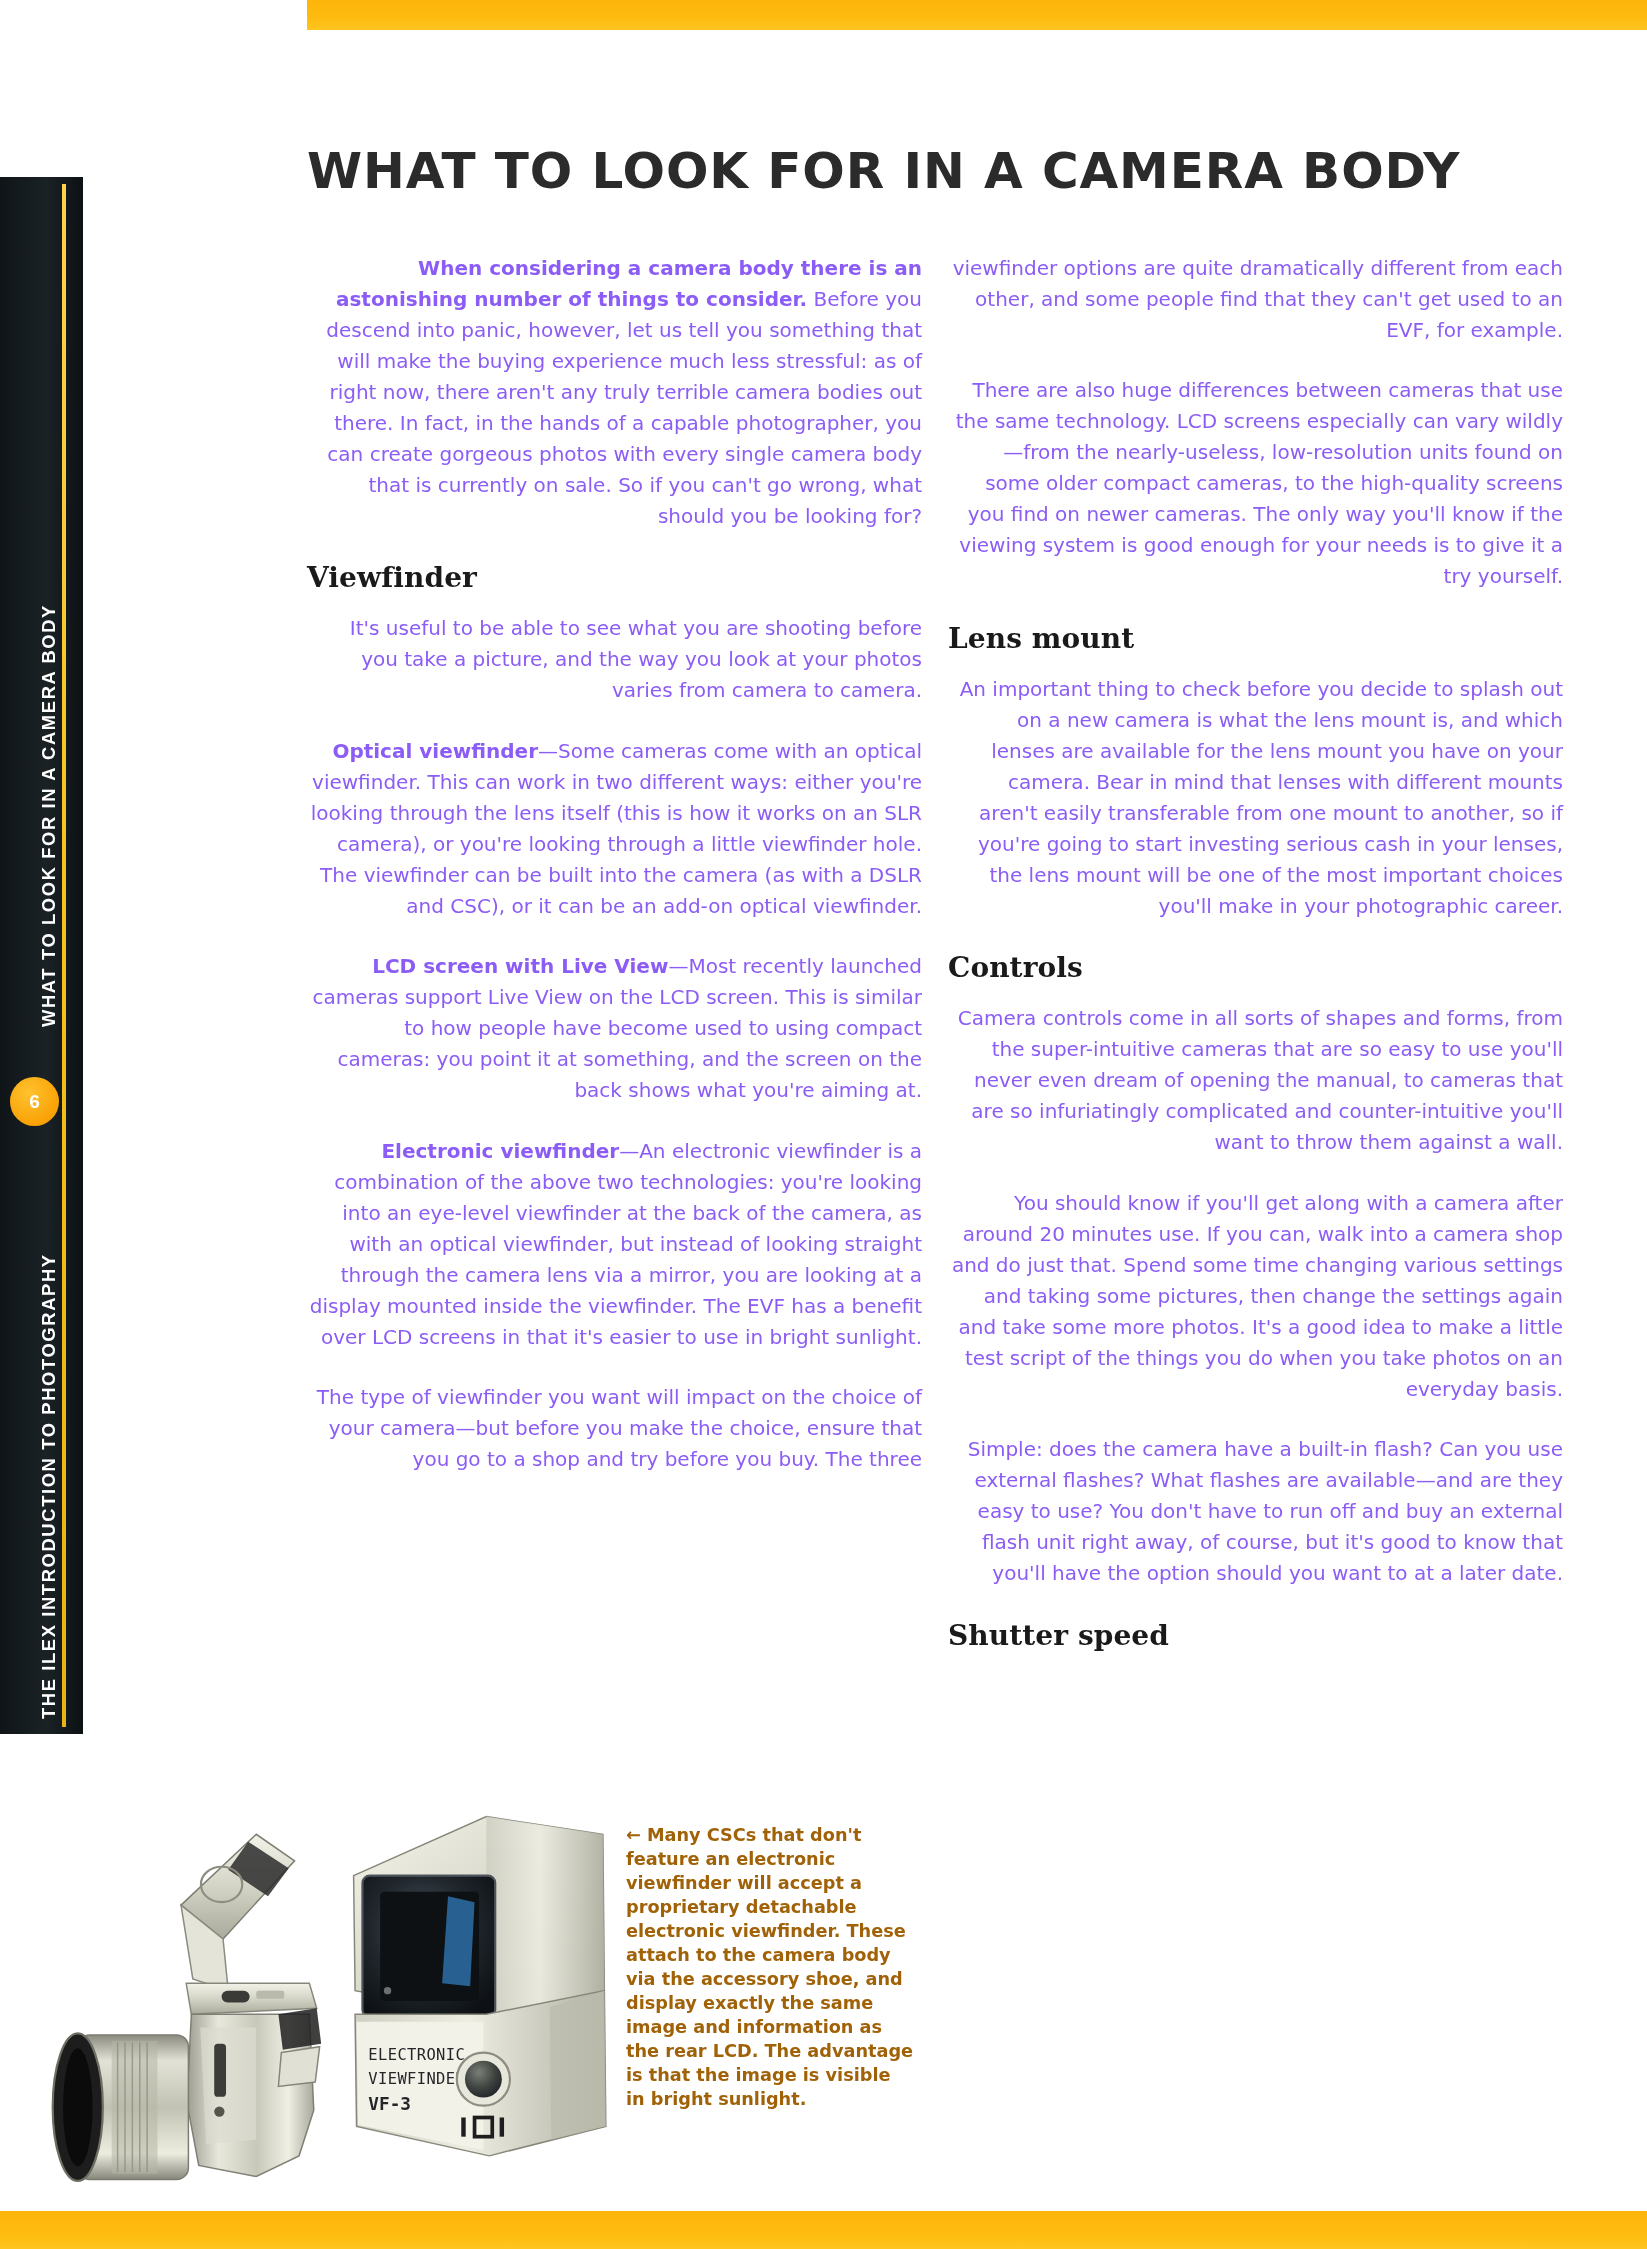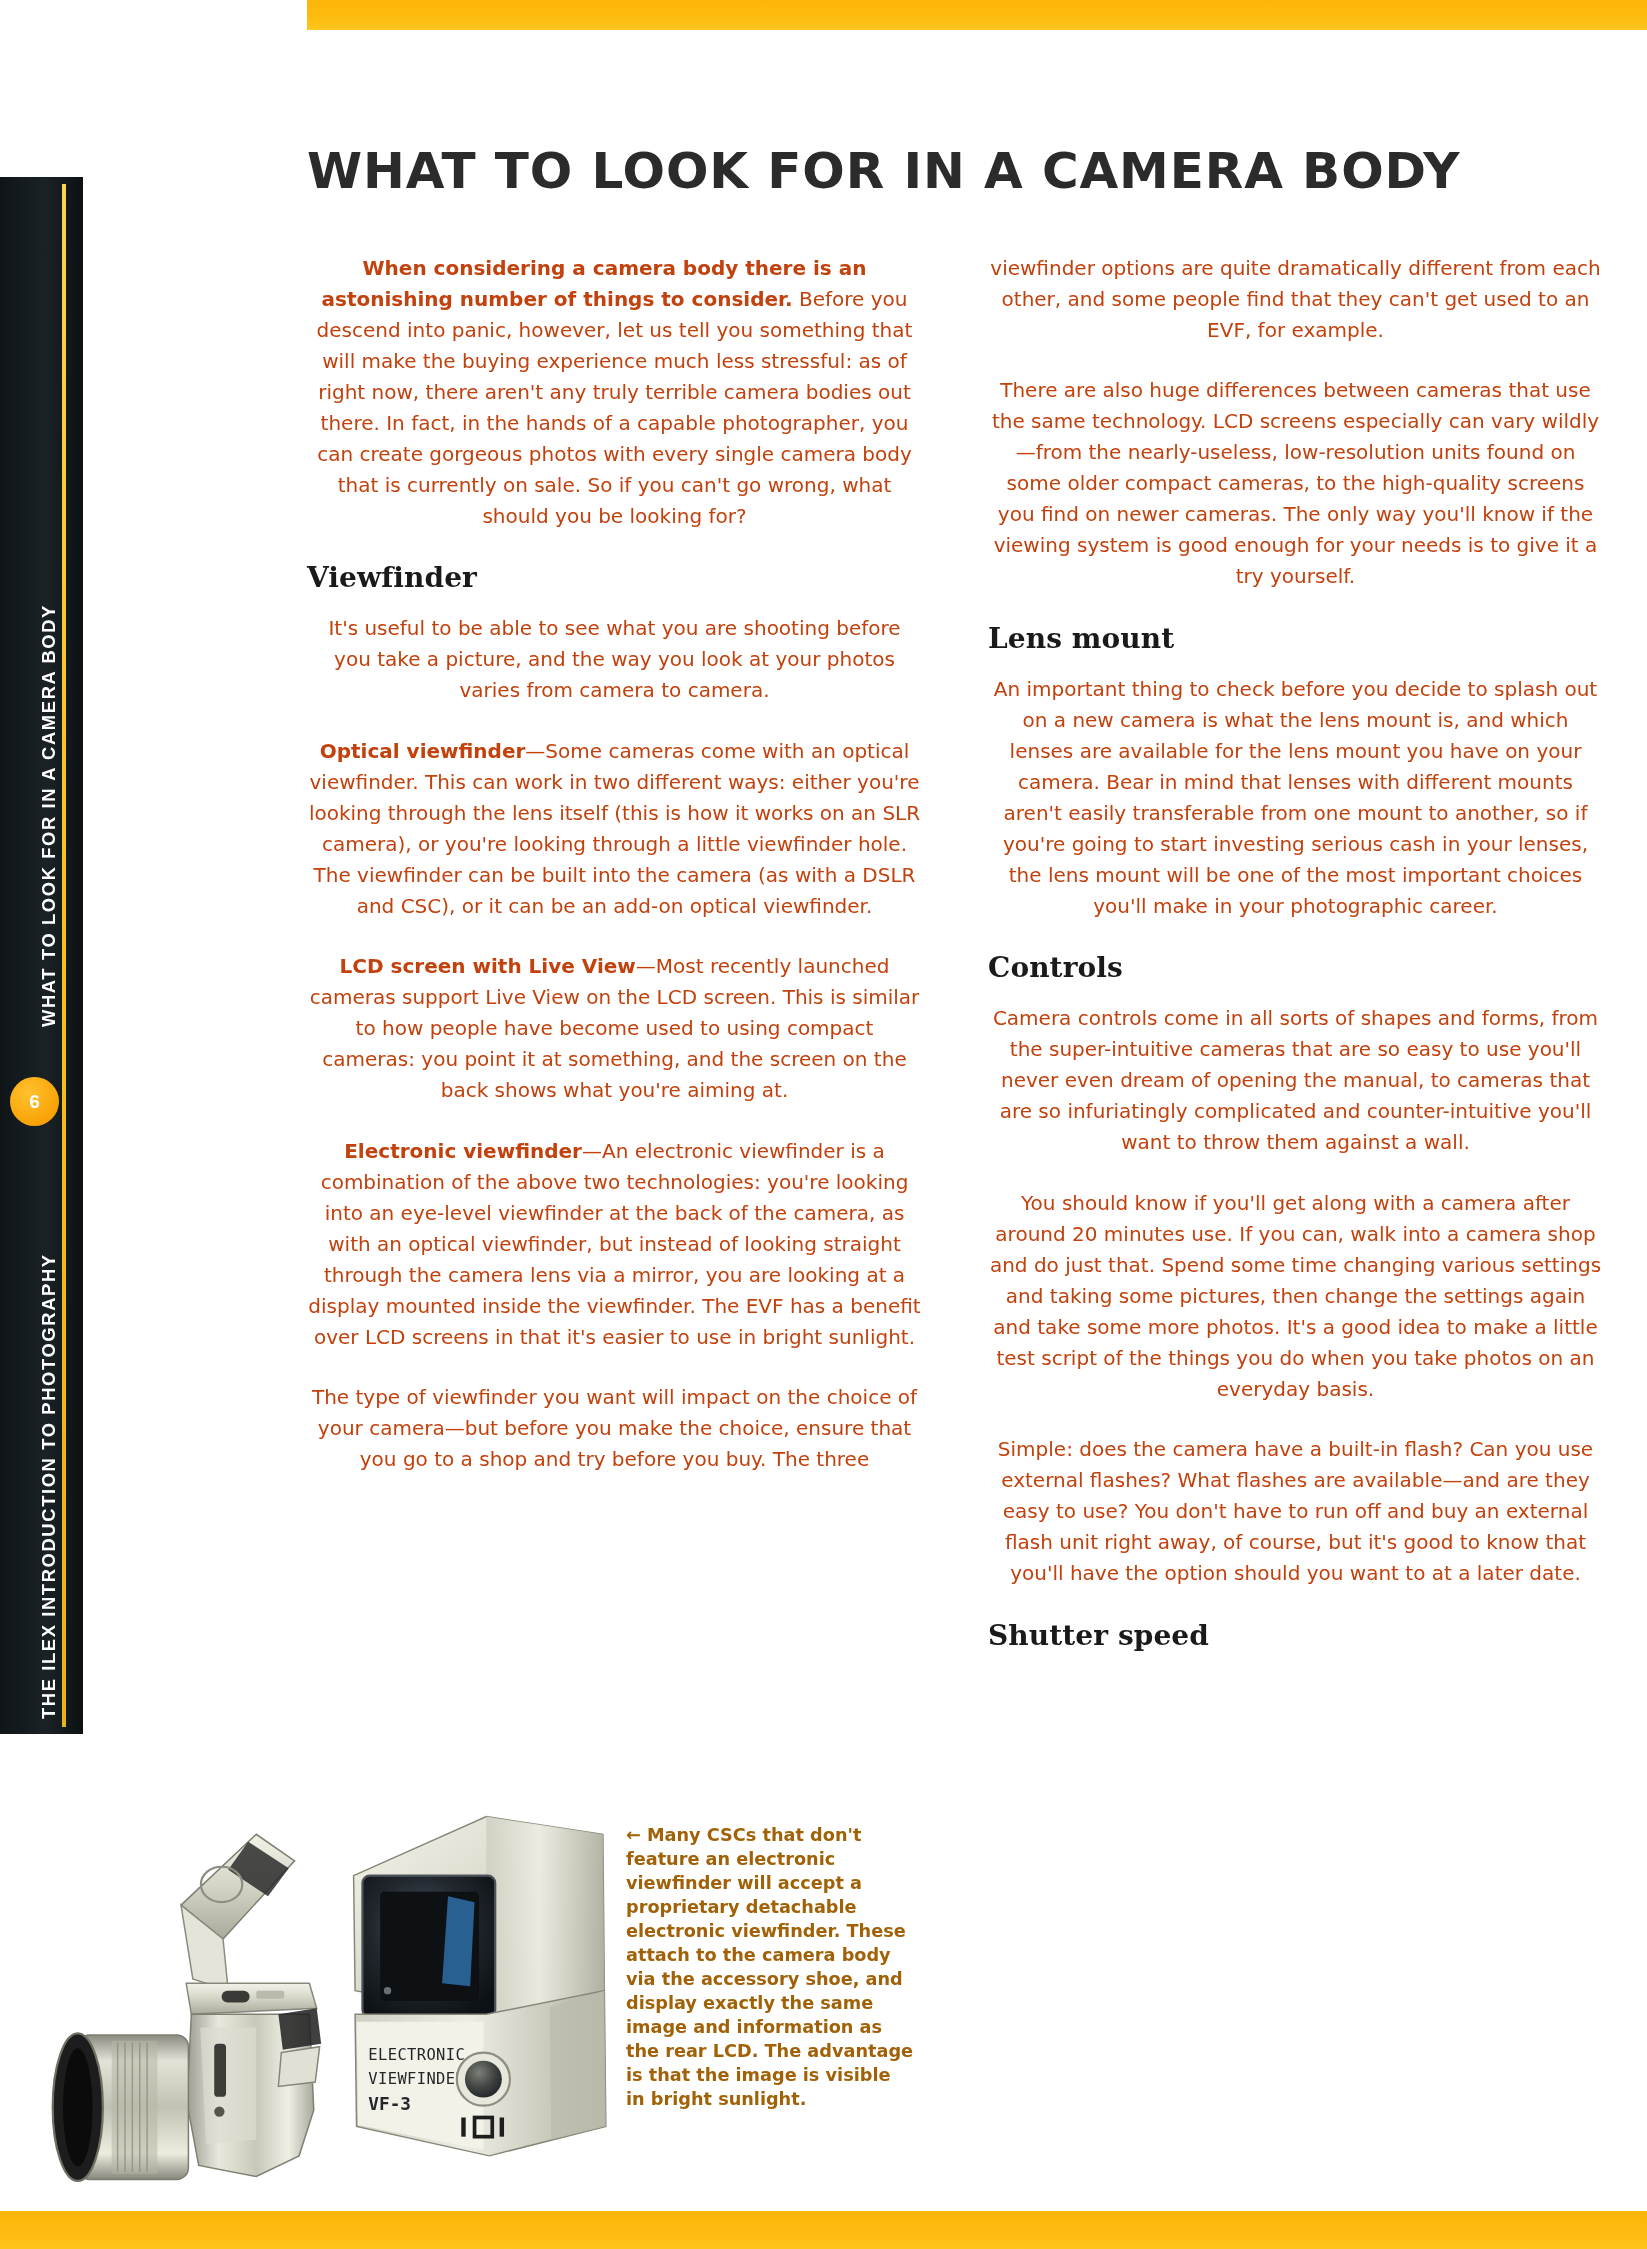--- a/index.html
+++ b/index.html
@@ -115,29 +115,29 @@
     position: relative;
     width: 1257px;
   }
 
   .col {
     position: absolute;
     top: 0;
     width: 615px;
   }
   .col-left  { left: 0; }
-  .col-right { left: 641px; margin-left: 40px; }
+  .col-right { left: 641px; }
 
   p.body {
     font-family: "DejaVu Sans", sans-serif;
     font-size: 20px;
     line-height: 31px;
-    color: #c2410c;
+    color: #8b5cf6;
     margin-bottom: 29.5px;
-    text-align: center;
+    text-align: right;
   }
   p.body .lead,
   p.body .runin {
     font-weight: bold;
   }
 
   h2.section {
     font-family: "DejaVu Serif", serif;
     font-weight: bold;
     font-size: 28px;

